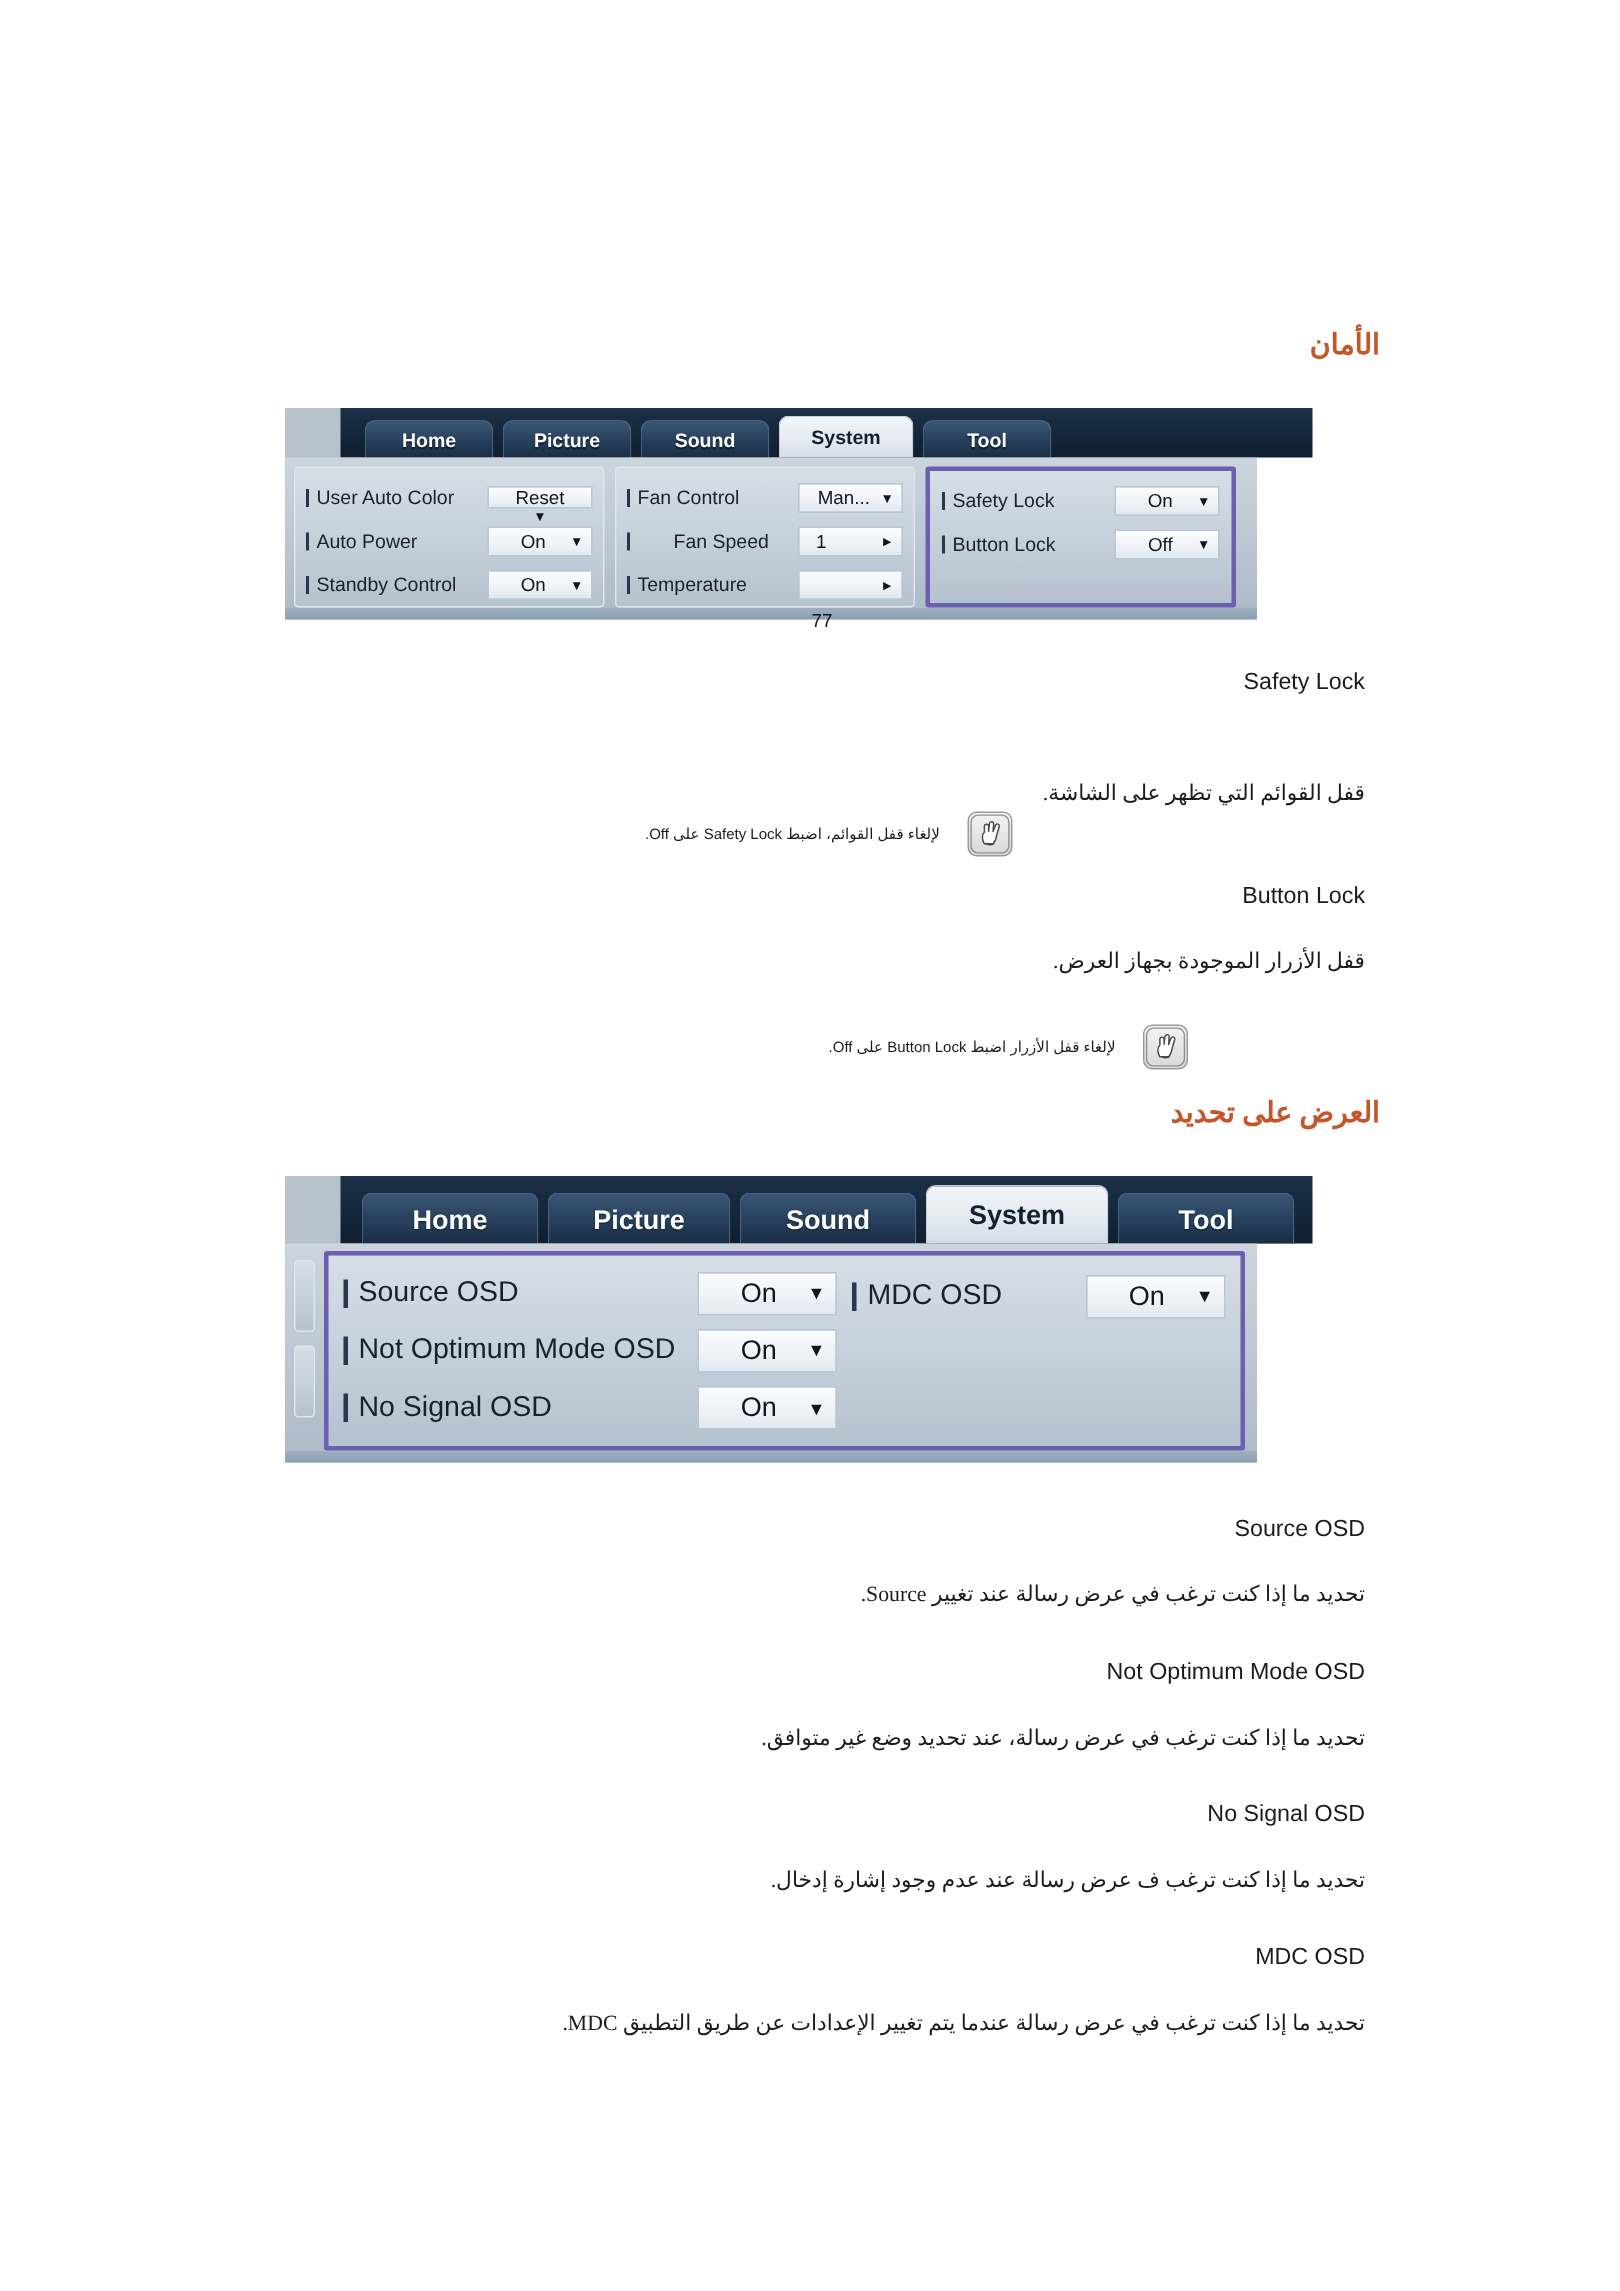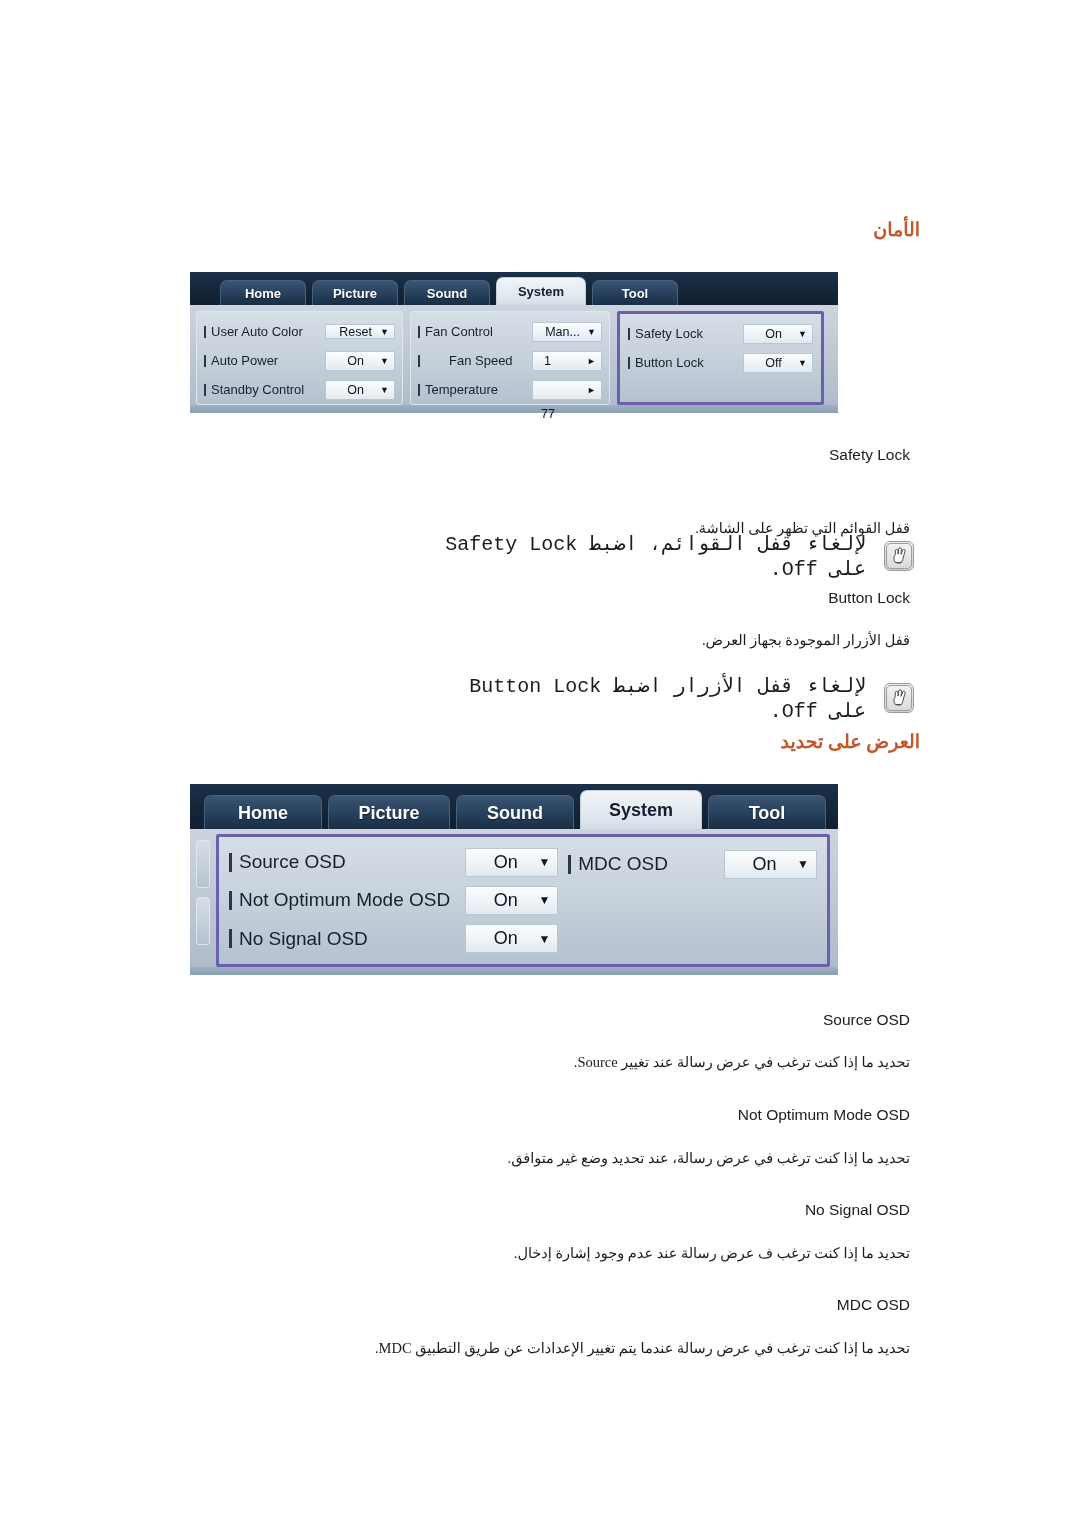--- a/index.html
+++ b/index.html
@@ -30,21 +30,22 @@
     position:absolute;
     background:#b7c2cf;
     box-shadow:0 0 0 0px rgba(0,0,0,0);
   }
   .osd-tabbar{
     position:relative;
     width:100%;
     background:linear-gradient(180deg,#1c3048 0%,#16283c 45%,#101f30 100%);
     display:flex;
     align-items:flex-end;
-    padding:0 0 0 30px;
+    padding:0 0 0 16px;
+    margin-left:37px;
   }
   .osd-tab{
     position:relative;
     color:#ffffff;
     font-weight:bold;
     text-align:center;
     background:linear-gradient(180deg,#3a5573 0%,#26405c 55%,#1a2d44 100%);
     border-radius:7px 7px 0 0;
     border:1px solid #4d6party;
     border:1px solid #46617f;
@@ -143,22 +144,22 @@
     border-radius:6px;
     background:linear-gradient(180deg,#f4f4f4 0%,#d8d8d8 100%);
     border:1px solid #9a9a9a;
     flex:none;
     position:relative;
     margin-left:0px;
   }
   .note-text{
     direction:rtl;
     text-align:right;
-    font-size:20px;
-    font-family:Liberation Mono, monospace;
+    font-size:10px;
+    font-family:Liberation Sans, sans-serif;
     margin-right:18px;
   }
 </style>
 </head>
 <body>
 
 <div class="sec-heading" style="left:650px; top:218px; width:270px;">الأمان</div>
 
 <div class="osd" style="left:190px; top:272px; width:648px; height:141px;">
 
@@ -181,21 +182,21 @@
   </div>
 
   <div class="osd-body" style="height:100px; padding:6px 6px 0 6px; gap:7px;">
 
     <div class="osd-group" style="width:207px; padding:5px 7px;">
       <div class="osd-row" style="height:29px;">
         <div class="osd-label" style="font-size:13px;flex:1;">
           <span class="bar" style="width:2px;height:12px;"></span>
           <span>User Auto Color</span>
         </div>
-        <div class="osd-ctrl" style="width:70px;height:15px;font-size:12.5px;padding:0 5px;">
+        <div class="osd-ctrl" style="width:70px;height:15px;font-size:12.5px;padding:0 5px;flex-direction:column;">
           <span class="val">Reset</span>
           <span class="arr" style="font-size:9px;">▼</span>
         </div>
       </div>
       <div class="osd-row" style="height:29px;">
         <div class="osd-label" style="font-size:13px;flex:1;">
           <span class="bar" style="width:2px;height:12px;"></span>
           <span>Auto Power</span>
         </div>
         <div class="osd-ctrl" style="width:70px;height:20px;font-size:12.5px;padding:0 5px;">
@@ -285,21 +286,21 @@
       <path d="M11 22 C9 19 9.2 15.5 11 13.6 L11 9.5 a1.5 1.5 0 0 1 3 0 L14 13 L14.6 7.6 a1.5 1.5 0 0 1 3 .3 L17.2 13.2 L19 8.6 a1.4 1.4 0 0 1 2.6 1 L20 15 c-.5 3-1.4 5.4-2.6 7z" fill="#ffffff" stroke="#4a4a4a" stroke-width="1.05" stroke-linejoin="round"></path>
       <path d="M11.5 21.5 c1.2 1.4 4.5 1.6 6.2 .4" fill="none" stroke="#4a4a4a" stroke-width="1"></path>
     </svg>
   </div>
   <div class="note-text">لإلغاء قفل القوائم، اضبط Safety Lock على Off.</div>
 </div>
 
 <div class="term" style="left:440px; top:589px; width:470px;">Button Lock</div>
 <div class="desc" style="left:440px; top:632px; width:470px;">قفل الأزرار الموجودة بجهاز العرض.</div>
 
-<div class="notebox" style="left:430px; top:680px; width:484px; height:36px;">
+<div class="notebox" style="left:430px; top:680px; width:484px; height:36px;justify-content:center;">
   <div class="note-icon">
     <svg viewBox="0 0 30 30" width="28" height="28" aria-hidden="true">
       <rect x="1.5" y="1.5" width="27" height="27" rx="5" fill="none" stroke="#8f8f8f" stroke-width="1"></rect>
       <path d="M11 22 C9 19 9.2 15.5 11 13.6 L11 9.5 a1.5 1.5 0 0 1 3 0 L14 13 L14.6 7.6 a1.5 1.5 0 0 1 3 .3 L17.2 13.2 L19 8.6 a1.4 1.4 0 0 1 2.6 1 L20 15 c-.5 3-1.4 5.4-2.6 7z" fill="#ffffff" stroke="#4a4a4a" stroke-width="1.05" stroke-linejoin="round"></path>
       <path d="M11.5 21.5 c1.2 1.4 4.5 1.6 6.2 .4" fill="none" stroke="#4a4a4a" stroke-width="1"></path>
     </svg>
   </div>
   <div class="note-text">لإلغاء قفل الأزرار اضبط Button Lock على Off.</div>
 </div>
 

